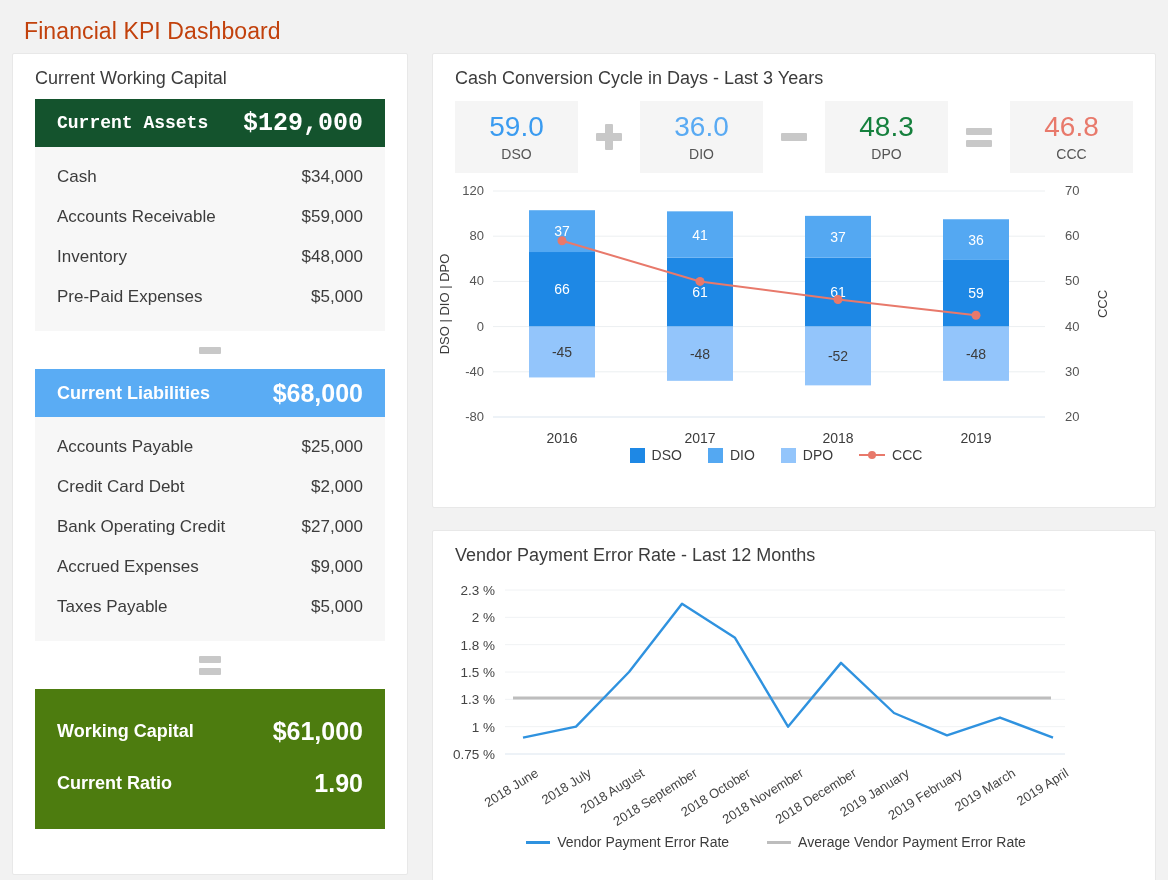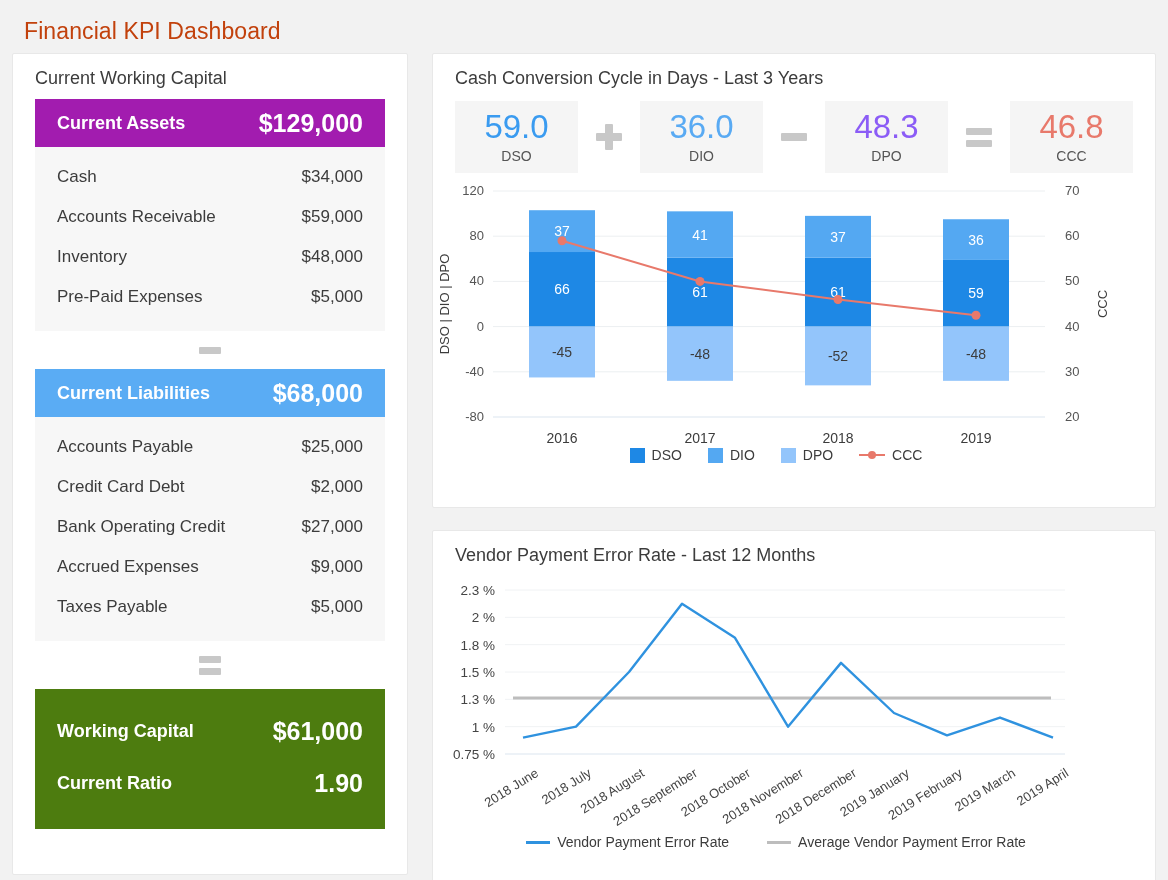--- a/index.html
+++ b/index.html
@@ -31,21 +31,21 @@
   
   .wc-card { height: 822px; padding: 0 0 10px 0; }
   .wc-inner { padding: 0 22px; }
 
   .grp-head {
     display: flex; align-items: center; justify-content: space-between;
     padding: 0 22px; height: 48px; color: #fff;
   }
   .grp-head .lbl { font-size: 18px; font-weight: bold; }
   .grp-head .val { font-size: 25px; font-weight: bold; }
-  .head-assets { background: #a21caf; }
+  .head-assets { background: #14532d; font-family: Liberation Mono, monospace; }
   .head-liab   { background: #5aacf4; }
 
   .grp-body { background: #f7f7f7; padding: 10px 22px 14px 22px; }
   .row {
     display: flex; justify-content: space-between; align-items: center;
     height: 40px; font-size: 17px; color: #3c3c3c;
   }
   .row .val { font-variant-numeric: tabular-nums; }
 
   .op { display: flex; flex-direction: column; align-items: center; gap: 5px; }
@@ -61,24 +61,24 @@
   .wc-result .rlbl { font-size: 18px; font-weight: bold; }
   .wc-result .rval { font-size: 25px; font-weight: bold; margin-left: 28px; }
 
   
   .ccc-card { height: 455px; position: relative; }
   .kpi-strip { display: flex; align-items: stretch; padding: 2px 22px 0 22px; gap: 0; }
   .kpi-tile {
     width: 123px; background: #f5f5f5; height: 72px;
     display: flex; flex-direction: column; align-items: center; justify-content: center;
   }
-  .kpi-val { font-size: 33px; line-height: 1.05; }
+  .kpi-val { font-size: 28px; line-height: 1.05; }
   .kpi-lbl { font-size: 14px; color: #555; margin-top: 4px; }
   .v-dso { color: #3a9bf0; } .v-dio { color: #59aaf3; }
-  .v-dpo { color: #8b5cf6; } .v-ccc { color: #e8796b; }
+  .v-dpo { color: #15803d; } .v-ccc { color: #e8796b; }
 
   .kpi-op { width: 62px; display: flex; align-items: center; justify-content: center; }
   .op-plus  { position: relative; width: 26px; height: 26px; }
   .op-plus::before, .op-plus::after {
     content: ""; position: absolute; background: #c8c8c8; border-radius: 1px;
   }
   .op-plus::before { left: 0; top: 9px; width: 26px; height: 8px; }
   .op-plus::after  { top: 0; left: 9px; width: 8px; height: 26px; }
   .op-dash { width: 26px; height: 8px; background: #c8c8c8; border-radius: 1px; }
   .op-eqs { display: flex; flex-direction: column; gap: 5px; }

